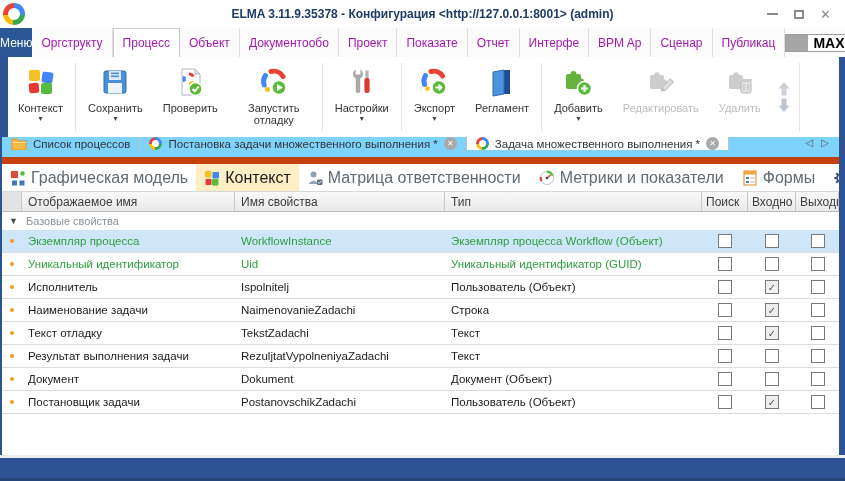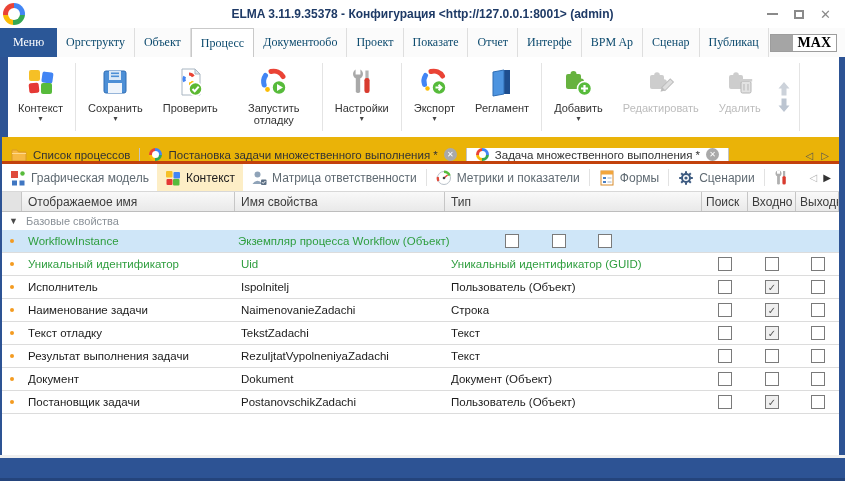--- a/index.html
+++ b/index.html
@@ -16,25 +16,25 @@
   .ring.big::after { inset:5px; }
   .ring.small { width:13px; height:13px; flex:0 0 auto; }
   .ring.small::after { inset:3px; }
   .win-title { position:absolute; left:0; right:0; text-align:center; font-weight:bold; color:#1e3a66; font-size:12px; }
   .win-controls { margin-left:auto; display:flex; align-items:center; gap:16px; padding-right:14px; z-index:2; }
   .wc { color:#8a8a8a; font-size:13px; line-height:1; cursor:default; }
   .wc-min { width:11px; height:2px; background:#8a8a8a; }
   .wc-max { width:10px; height:9px; border:2px solid #8a8a8a; }
 
   
-  .menurow { height:29px; display:flex; align-items:stretch; background:#fbfbfb; flex:0 0 auto;font-family:Liberation Serif, serif; }
+  .menurow { height:29px; display:flex; align-items:stretch; background:#fbfbfb; flex:0 0 auto; }
   .menu-btn { width:57px; background:#2b5797; color:#fff; display:flex; align-items:center; justify-content:center;
               font-size:12px; cursor:default; }
   .menu-tabs { display:flex; align-items:stretch; }
-  .mtab { display:flex; align-items:center; padding:0 9px; color:#0c4a6e; border-right:1px solid #dedede;
+  .mtab { display:flex; align-items:center; padding:0 9px; color:#a21caf; border-right:1px solid #dedede;
           white-space:nowrap; cursor:default;justify-content:center; }
   .mtab.active { background:#fff; border:1px solid #c9c9c9; border-bottom:none; }
   .max-toggle { margin-left:auto; display:flex; align-items:center; margin-right:8px; border:1px solid #9d9d9d; height:18px; align-self:center; }
   .max-slider { width:22px; height:16px; background:#a5a5a5; }
   .max-label { background:#fff; color:#000; font-weight:bold; font-size:14px; padding:0 5px; line-height:16px; }
 
   
   .ribbon { height:80px; background:#fff; display:flex; align-items:stretch; flex:0 0 auto;
             border-right:6px solid #2d5394; }
   .ribbon-left-strip { width:8px; background:#2d5394; flex:0 0 auto; }
@@ -45,33 +45,33 @@
   .rbtn .caret { font-size:8px; color:#444; line-height:8px; margin-top:1px; }
   .rbtn.disabled .lbl { color:#bcbcbc; }
   .rsep { width:1px; background:#e4e4e4; margin:6px 2px; flex:0 0 auto; }
   .arrows-stack { display:flex; flex-direction:column; justify-content:center; padding:0 6px; }
 
   
   .framed { flex:0 0 auto; height:318px; border-left:2px solid #2d5394; border-right:6px solid #2d5394;
             display:flex; flex-direction:column; background:#fff; }
 
   
-  .doctabs { height:27px; background:#eab308; display:flex; align-items:flex-end; border-bottom:3px solid #c2410c; flex:0 0 auto; }
+  .doctabs { height:27px; background:#7dd3fc; display:flex; align-items:flex-start; border-bottom:7px solid #c2410c; flex:0 0 auto; }
   .dtab { display:flex; align-items:center; gap:6px; padding:0 9px; border-right:1px solid #c3c3c3;
           color:#333; font-size:11.5px; white-space:nowrap; cursor:default; }
   .dtab.active { background:#fff; border-right:1px solid #c3c3c3; }
   .folder-ic { width:16px; height:13px; flex:0 0 auto; }
   .tab-close { width:13px; height:13px; border-radius:50%; background:#a9a9a9; color:#fff; font-size:8px;
                line-height:13px; text-align:center; flex:0 0 auto; }
   .dtab-arrows { margin-left:auto; display:flex; align-items:center; gap:8px; padding-right:10px; color:#555; font-size:10px; }
 
   
   .subtabs { height:28px; background:#fff; display:flex; align-items:stretch; border-bottom:1px solid #d8d8d8;
              flex:0 0 auto; overflow:hidden; }
-  .stab { display:flex; align-items:center; gap:5px; padding:8px 8px; color:#5f6a72; font-size:12px;
+  .stab { display:flex; align-items:center; gap:5px; padding:8px 8px; color:#5f6a72; font-size:16px;
           white-space:nowrap; cursor:default; }
   .stab.active { background:#fdeec6; color:#1c1c1c; }
   .ssep { width:1px; background:#e2e2e2; margin:5px 1px; }
   .stab-arrows { margin-left:auto; display:flex; align-items:center; gap:6px; padding:0 8px 0 2px; }
   .arr-left { color:#b3b3b3; font-size:10px; }
   .arr-right { color:#333; font-size:10px; }
 
   
   .table { flex:1 1 auto; display:flex; flex-direction:column; background:#fff; overflow:hidden; }
   .thead { height:20px; display:flex; background:linear-gradient(#f9f9f9,#e9e9e9); border-bottom:1px solid #bdbdbd;
@@ -116,25 +116,25 @@
       <span class="wc">✕</span>
     </div>
   </div>
 
   <div class="menurow">
     <div class="menu-btn">Меню</div>
     <div class="menu-tabs">
         <div class="mtab">
     <span>Оргструкту</span>
   </div>
-        <div class="mtab">
-    <span>Объект</span>
-  </div>
         <div class="mtab active">
     <span>Процесс</span>
+  </div>
+        <div class="mtab">
+    <span>Объект</span>
   </div>
         <div class="mtab">
     <span>Документообо</span>
   </div>
         <div class="mtab">
     <span>Проект</span>
   </div>
         <div class="mtab">
     <span>Показате</span>
   </div>
@@ -437,20 +437,21 @@
       </div>
       <div class="group-row">
         <span class="tri">▼</span>
         <span>Базовые свойства</span>
       </div>
       <div>
           <div class="trow selected green">
     <div class="cell c0">
       <span class="dot"></span>
     </div>
+    <div class="cell txt c1">Экземпляр процесса</div>
     <div class="cell txt c2">WorkflowInstance</div>
     <div class="cell txt c3">Экземпляр процесса Workflow (Объект)</div>
     <div class="cell cc c4">
       <span class="cb"></span>
     </div>
     <div class="cell cc c5">
       <span class="cb"></span>
     </div>
     <div class="cell cc c6">
       <span class="cb"></span>

